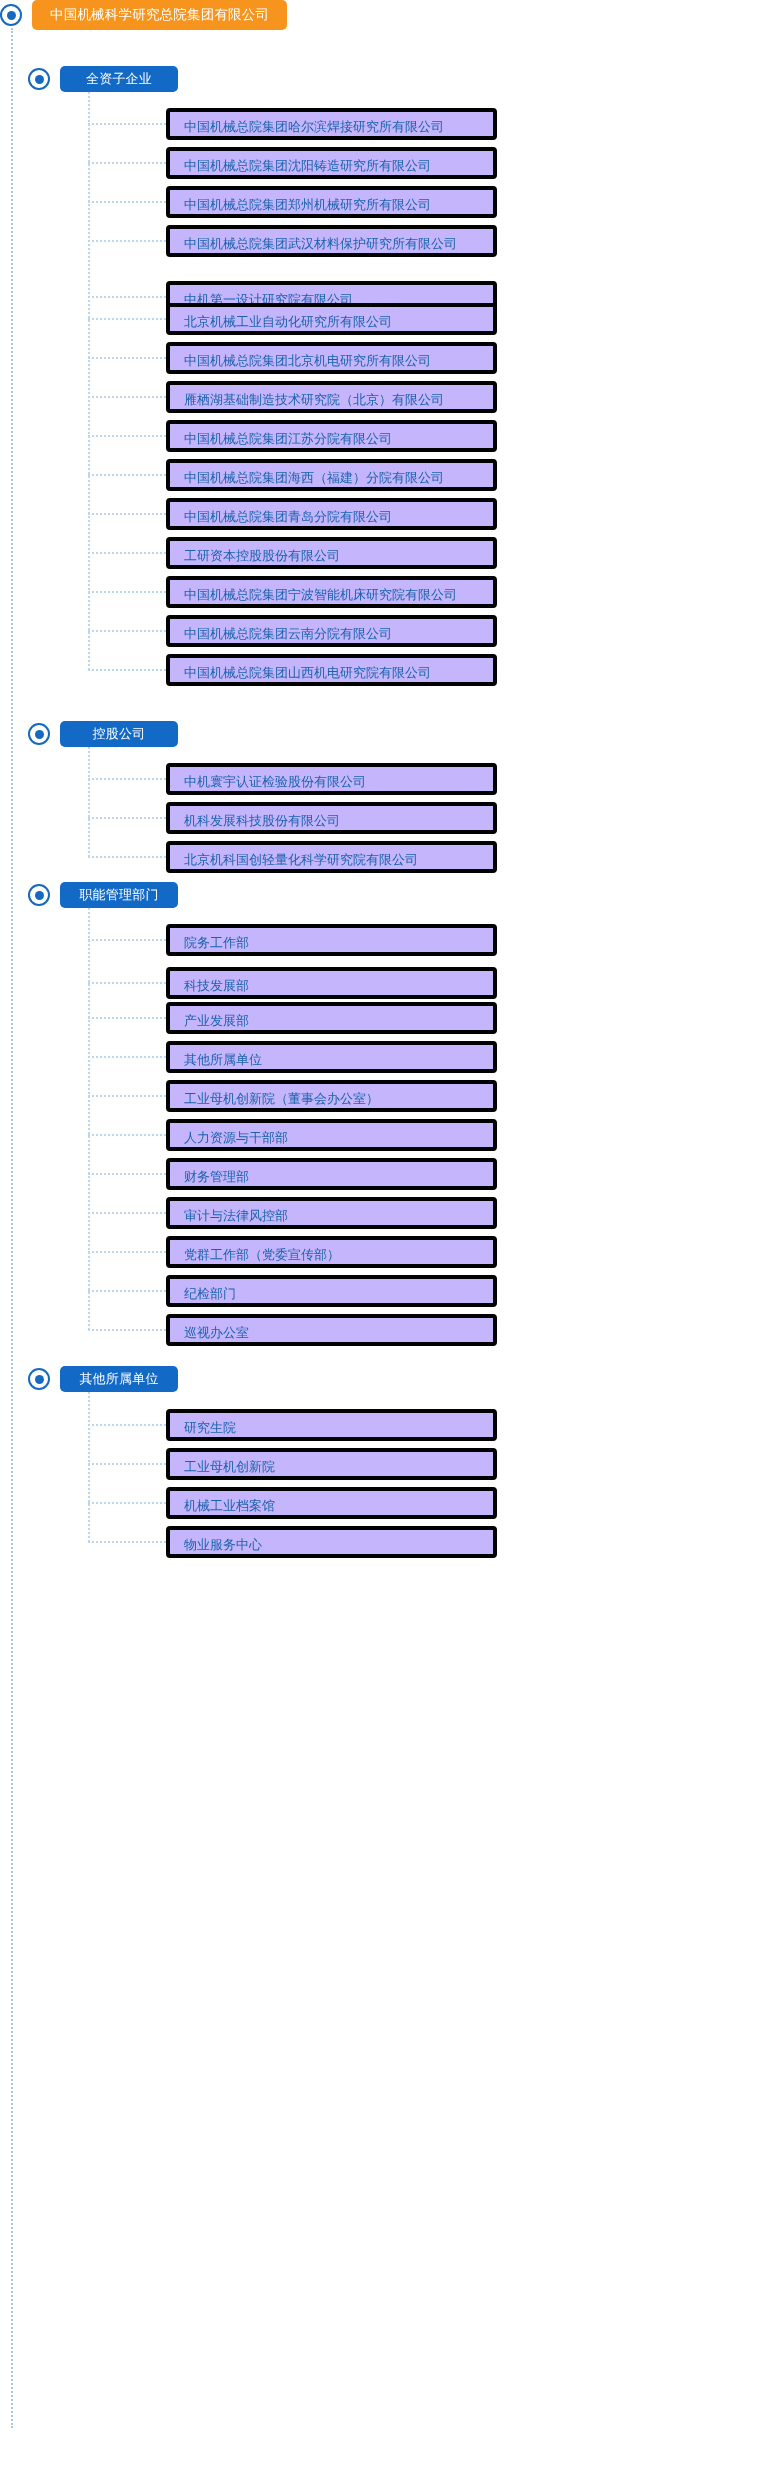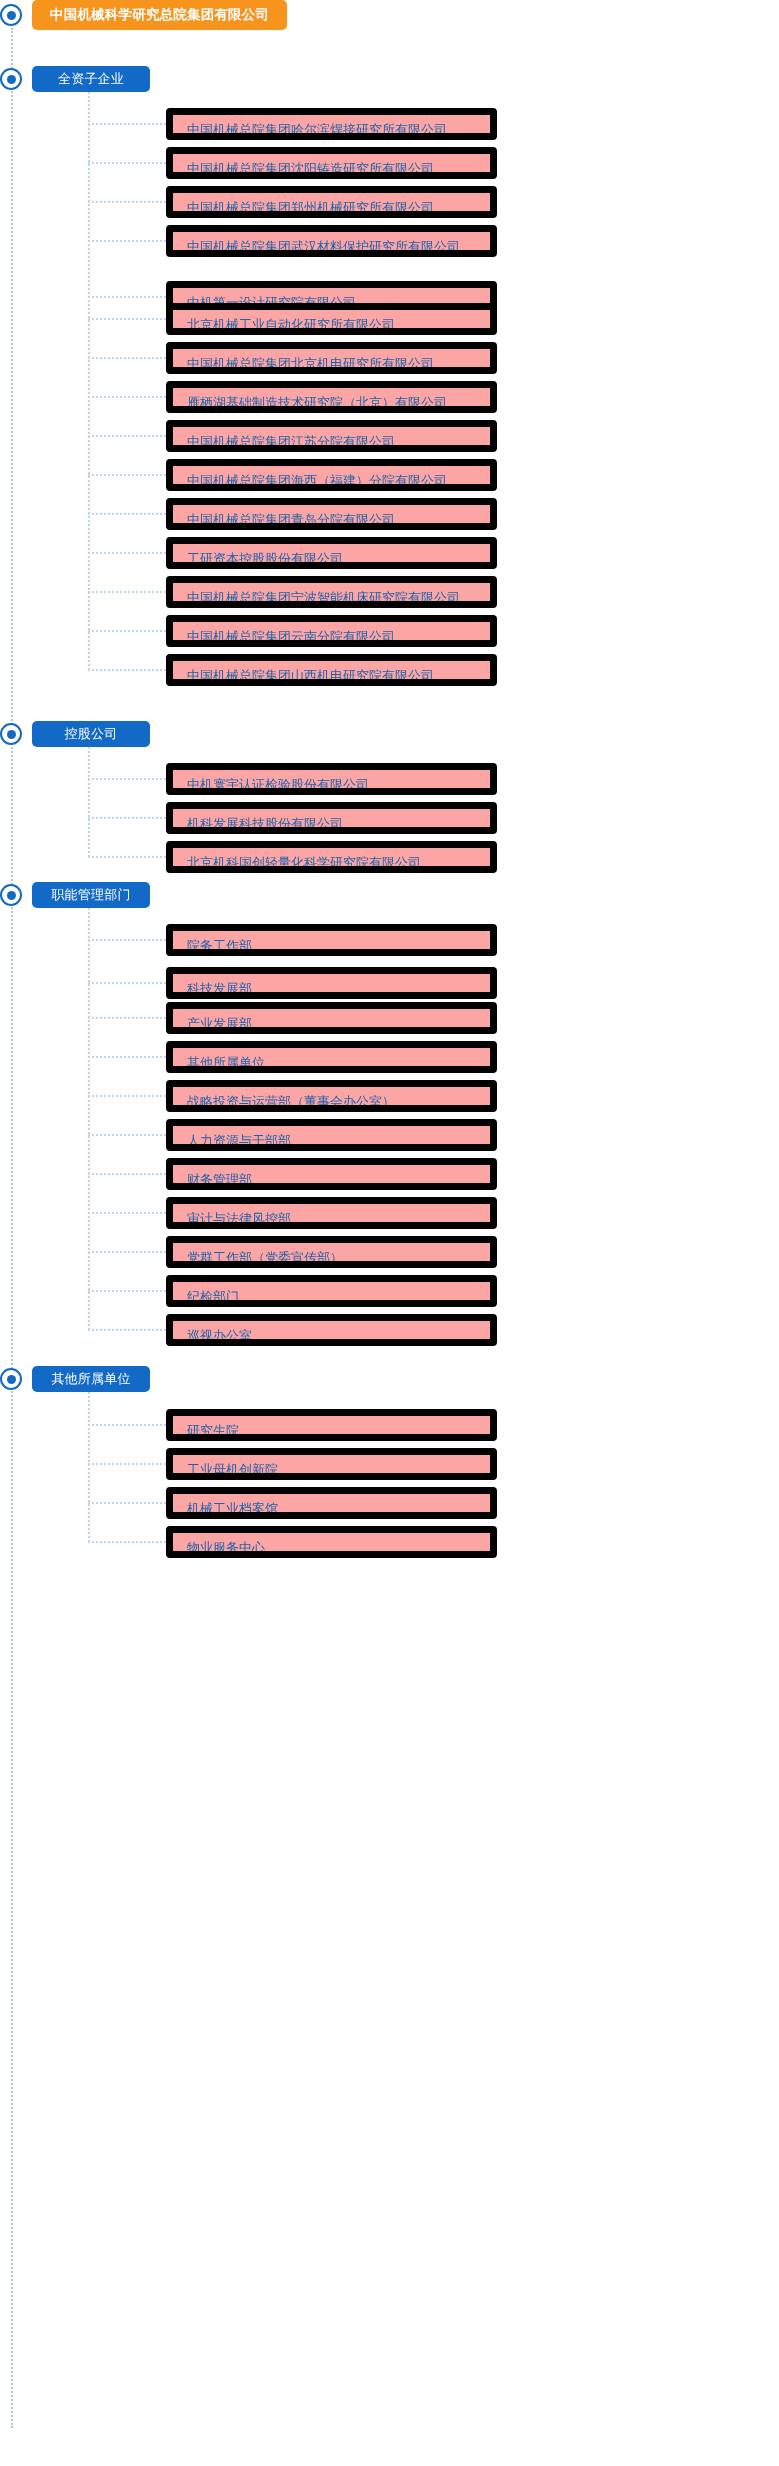--- a/index.html
+++ b/index.html
@@ -68,28 +68,28 @@
     margin-left: 10px;
     height: 30px;
     padding: 0 18px;
     border-radius: 5px;
     background: #f7941d;
     color: #ffffff;
     font-size: 13.5px;
     line-height: 30px;
     white-space: nowrap;
     letter-spacing: .2px;
-    font-weight: bold;
   }
 
   
   .group {
     position: absolute;
     left: 0;
     width: 779px;
+    padding-left: 28px;
   }
   .group-head {
     position: relative;
     height: 26px;
     display: flex;
     align-items: center;
   }
   .group-chip {
     margin-left: 10px;
     height: 26px;
@@ -124,23 +124,23 @@
   }
   .leaf-connector {
     width: 78px;
     height: 0;
     flex: 0 0 78px;
     border-top: 2px dotted #bcd6ef;
   }
   .leaf-box {
     width: 331px;
     height: 32px;
-    border: 7px solid #000000;
+    border: 4px solid #000000;
     border-radius: 4px;
-    background: #fca5a5;
+    background: #c4b5fd;
     color: #1b62ac;
     font-size: 13px;
     line-height: 30px;
     padding: 0 14px;
     white-space: nowrap;
     overflow: hidden;
   }
 </style>
 </head>
 <body>
@@ -257,21 +257,21 @@
       <div class="leaf" style="top: 120px;">
         <span class="leaf-connector"></span>
         <span class="leaf-box">产业发展部</span>
       </div>
       <div class="leaf" style="top: 159px;">
         <span class="leaf-connector"></span>
         <span class="leaf-box">其他所属单位</span>
       </div>
       <div class="leaf" style="top: 198px;">
         <span class="leaf-connector"></span>
-        <span class="leaf-box">战略投资与运营部（董事会办公室）</span>
+        <span class="leaf-box">工业母机创新院（董事会办公室）</span>
       </div>
       <div class="leaf" style="top: 237px;">
         <span class="leaf-connector"></span>
         <span class="leaf-box">人力资源与干部部</span>
       </div>
       <div class="leaf" style="top: 276px;">
         <span class="leaf-connector"></span>
         <span class="leaf-box">财务管理部</span>
       </div>
       <div class="leaf" style="top: 315px;">

